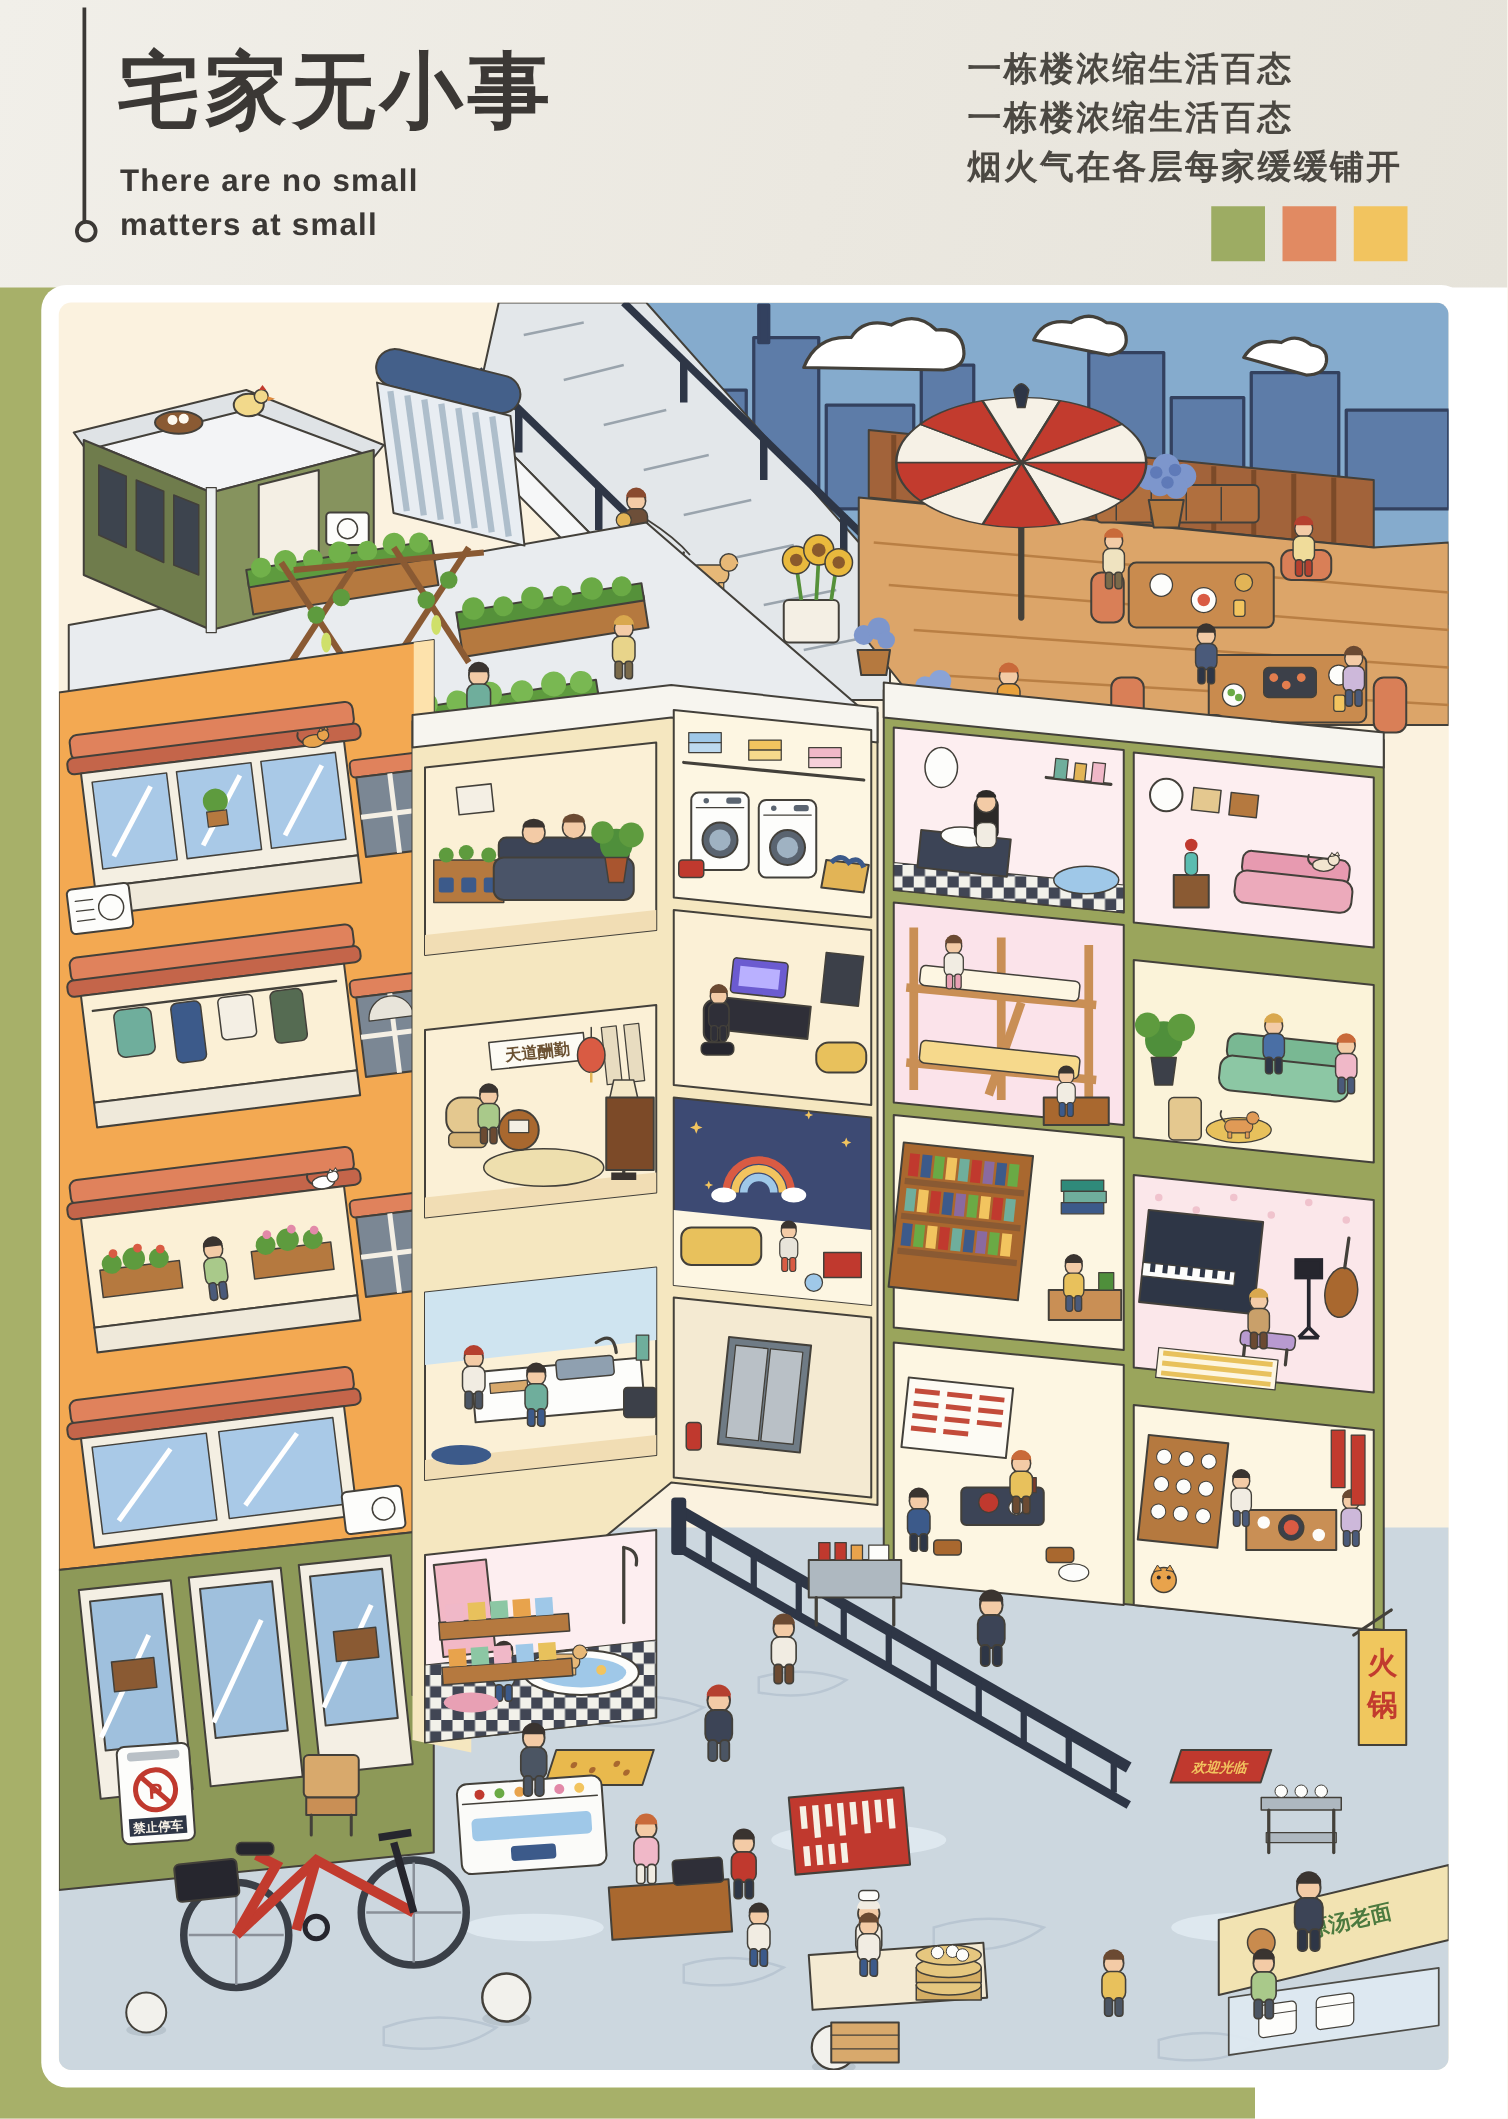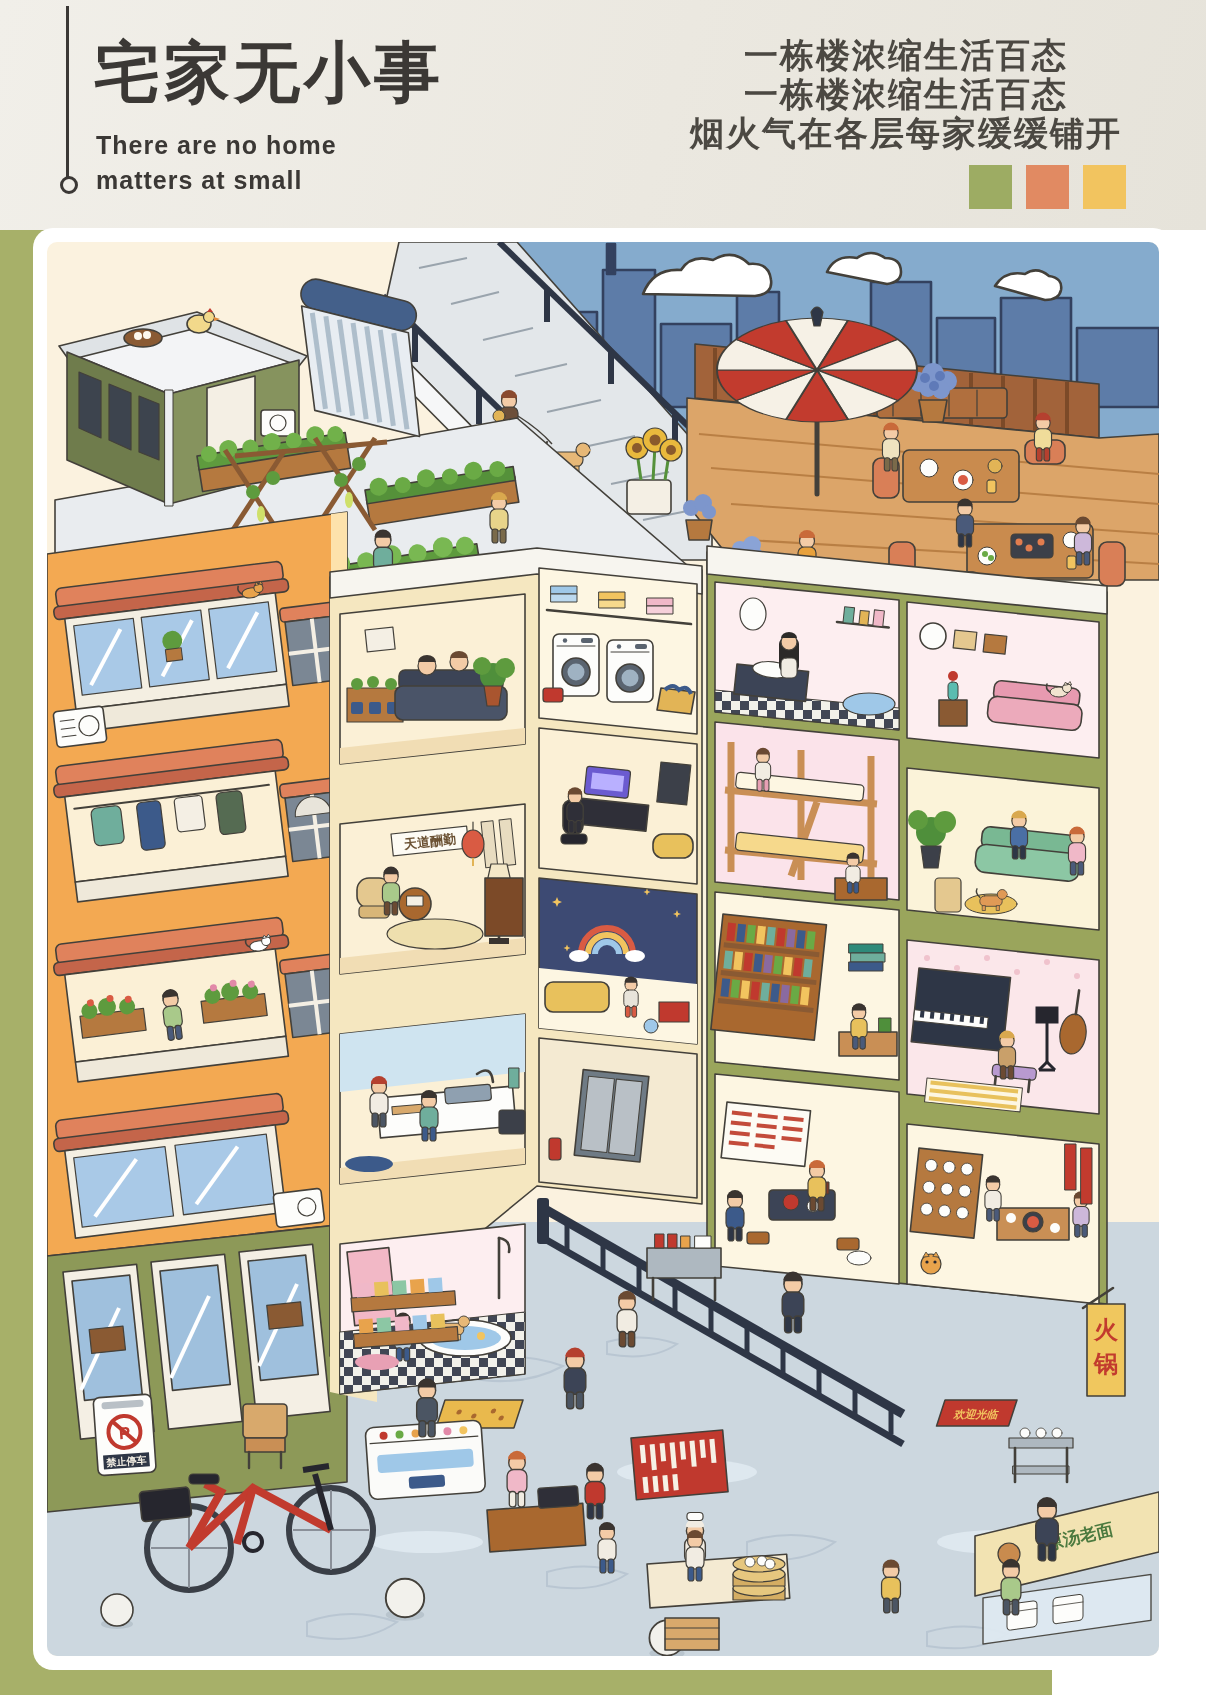--- a/index.html
+++ b/index.html
@@ -1,43 +1,43 @@
 <!DOCTYPE html>
 <html><head>
 <meta charset="utf-8">
 <style>
   html,body{margin:0;padding:0;}
   body{width:1206px;height:1695px;overflow:hidden;font-family:"Liberation Sans","DejaVu Sans",sans-serif;}
-  .page{position:relative;width:1004px;height:1695px;background:#a7b069;padding-left:48px;}
+  .page{position:relative;width:1004px;height:1695px;background:#a7b069;}
   .header{position:absolute;left:0;top:0;width:1206px;height:230px;
           background:linear-gradient(105deg,#f1efe9 0%,#ebe8e0 55%,#e6e3da 100%);}
   .accent-line{position:absolute;left:66px;top:6px;width:3px;height:172px;background:#3b3835;}
   .accent-dot{position:absolute;left:60px;top:176px;width:12px;height:12px;border:3px solid #3b3835;border-radius:50%;background:transparent;}
   .title{position:absolute;left:94px;top:28px;margin:0;font-size:66px;font-weight:bold;color:#3b3835;letter-spacing:4px;}
   .subtitle{position:absolute;left:96px;top:128px;font-size:25px;font-weight:bold;color:#3b3835;line-height:35px;letter-spacing:1px;}
-  .tagline{position:absolute;right:84px;top:36px;text-align:center;font-size:34px;font-weight:bold;color:#4b4842;line-height:39px;letter-spacing:2px;}
+  .tagline{position:absolute;right:84px;top:36px;text-align:left;font-size:27px;font-weight:bold;color:#4b4842;line-height:39px;letter-spacing:2px;}
   .swatches{position:absolute;right:80px;top:165px;display:flex;gap:14px;}
   .swatch{width:43px;height:44px;}
   .frame{position:absolute;left:33px;top:228px;width:1140px;height:1442px;background:#ffffff;border-radius:20px;}
   .art{position:absolute;left:14px;top:14px;width:1112px;height:1414px;background:#fbf2df;border-radius:10px;overflow:hidden;}
   svg{display:block;}
   .ln{stroke:#43403a;stroke-width:1.6;stroke-linejoin:round;stroke-linecap:round;}
   .ln2{stroke:#43403a;stroke-width:2.6;stroke-linejoin:round;stroke-linecap:round;}
   text{font-family:"Liberation Sans","DejaVu Sans",sans-serif;font-weight:bold;}
 </style>
 </head>
 <body>
 
 <div class="page">
   <div class="header">
     <div class="accent-line"></div>
     <div class="accent-dot"></div>
     <h1 class="title">宅家无小事</h1>
     <div class="subtitle">
-      <div>There are no home</div>
+      <div>There are no small</div>
       <div>matters at small</div>
     </div>
     <div class="tagline">
       <div>一栋楼浓缩生活百态</div>
       <div>一栋楼浓缩生活百态</div>
       <div>烟火气在各层每家缓缓铺开</div>
     </div>
     <div class="swatches">
       <div class="swatch" style="background: rgb(157, 172, 99);"></div>
       <div class="swatch" style="background: rgb(225, 138, 98);"></div>

